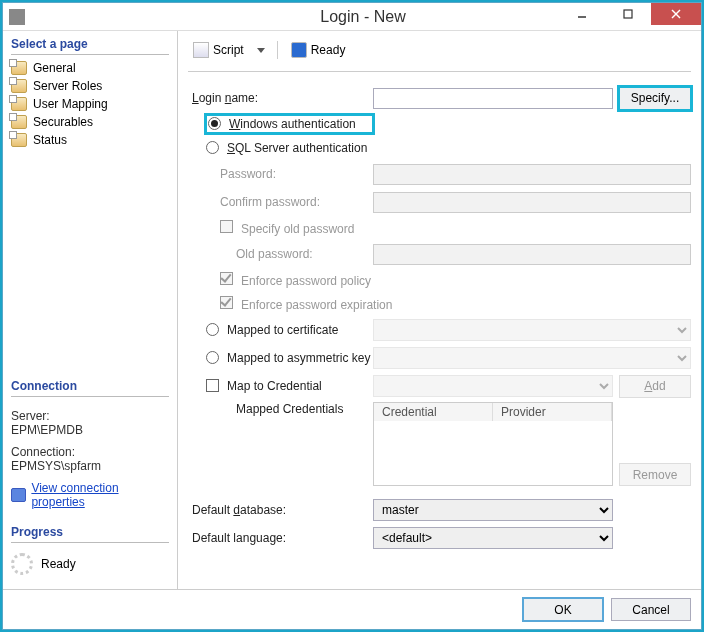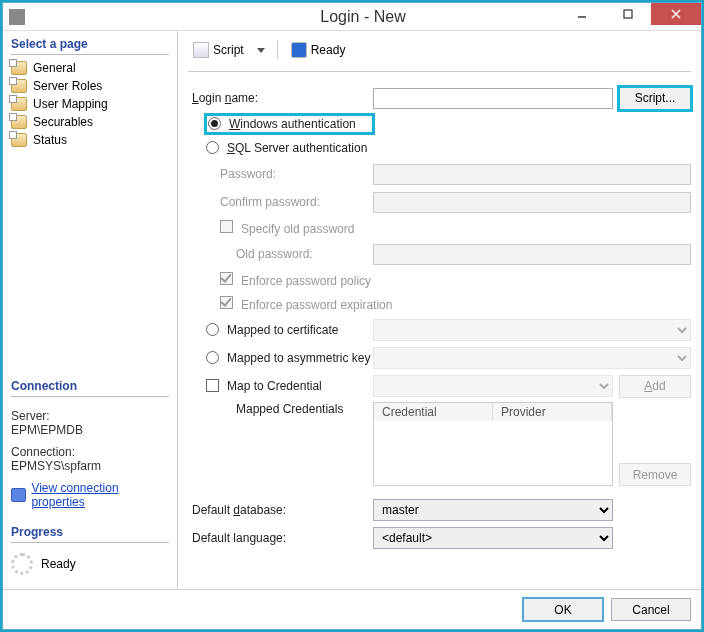--- a/index.html
+++ b/index.html
@@ -146,21 +146,21 @@
             <span>Ready</span>
           </div>
       </div>
       <div class="sep-line"></div>
 
       <div class="form">
         <div class="row">
           <div class="lblcol"><span style="text-decoration:underline">L</span>ogin <span style="text-decoration:underline">n</span>ame:</div>
           <div class="ctrl">
             <input type="text" class="field" value="" style="">
-            <button class="btn hl-blue"><span>Script...</span></button>
+            <button class="btn hl-blue"><span>Specify...</span></button>
           </div>
         </div>
 
         <div class="row tight">
           <div class="lblcol" style="padding-left:18px">
             <span class="radiolabel hl-blue" style="padding:2px 6px 2px 2px">
                 <span class="radio sel"></span>
                 <span><span style="text-decoration:underline">W</span>indows authentication</span>
               </span>
           </div>

